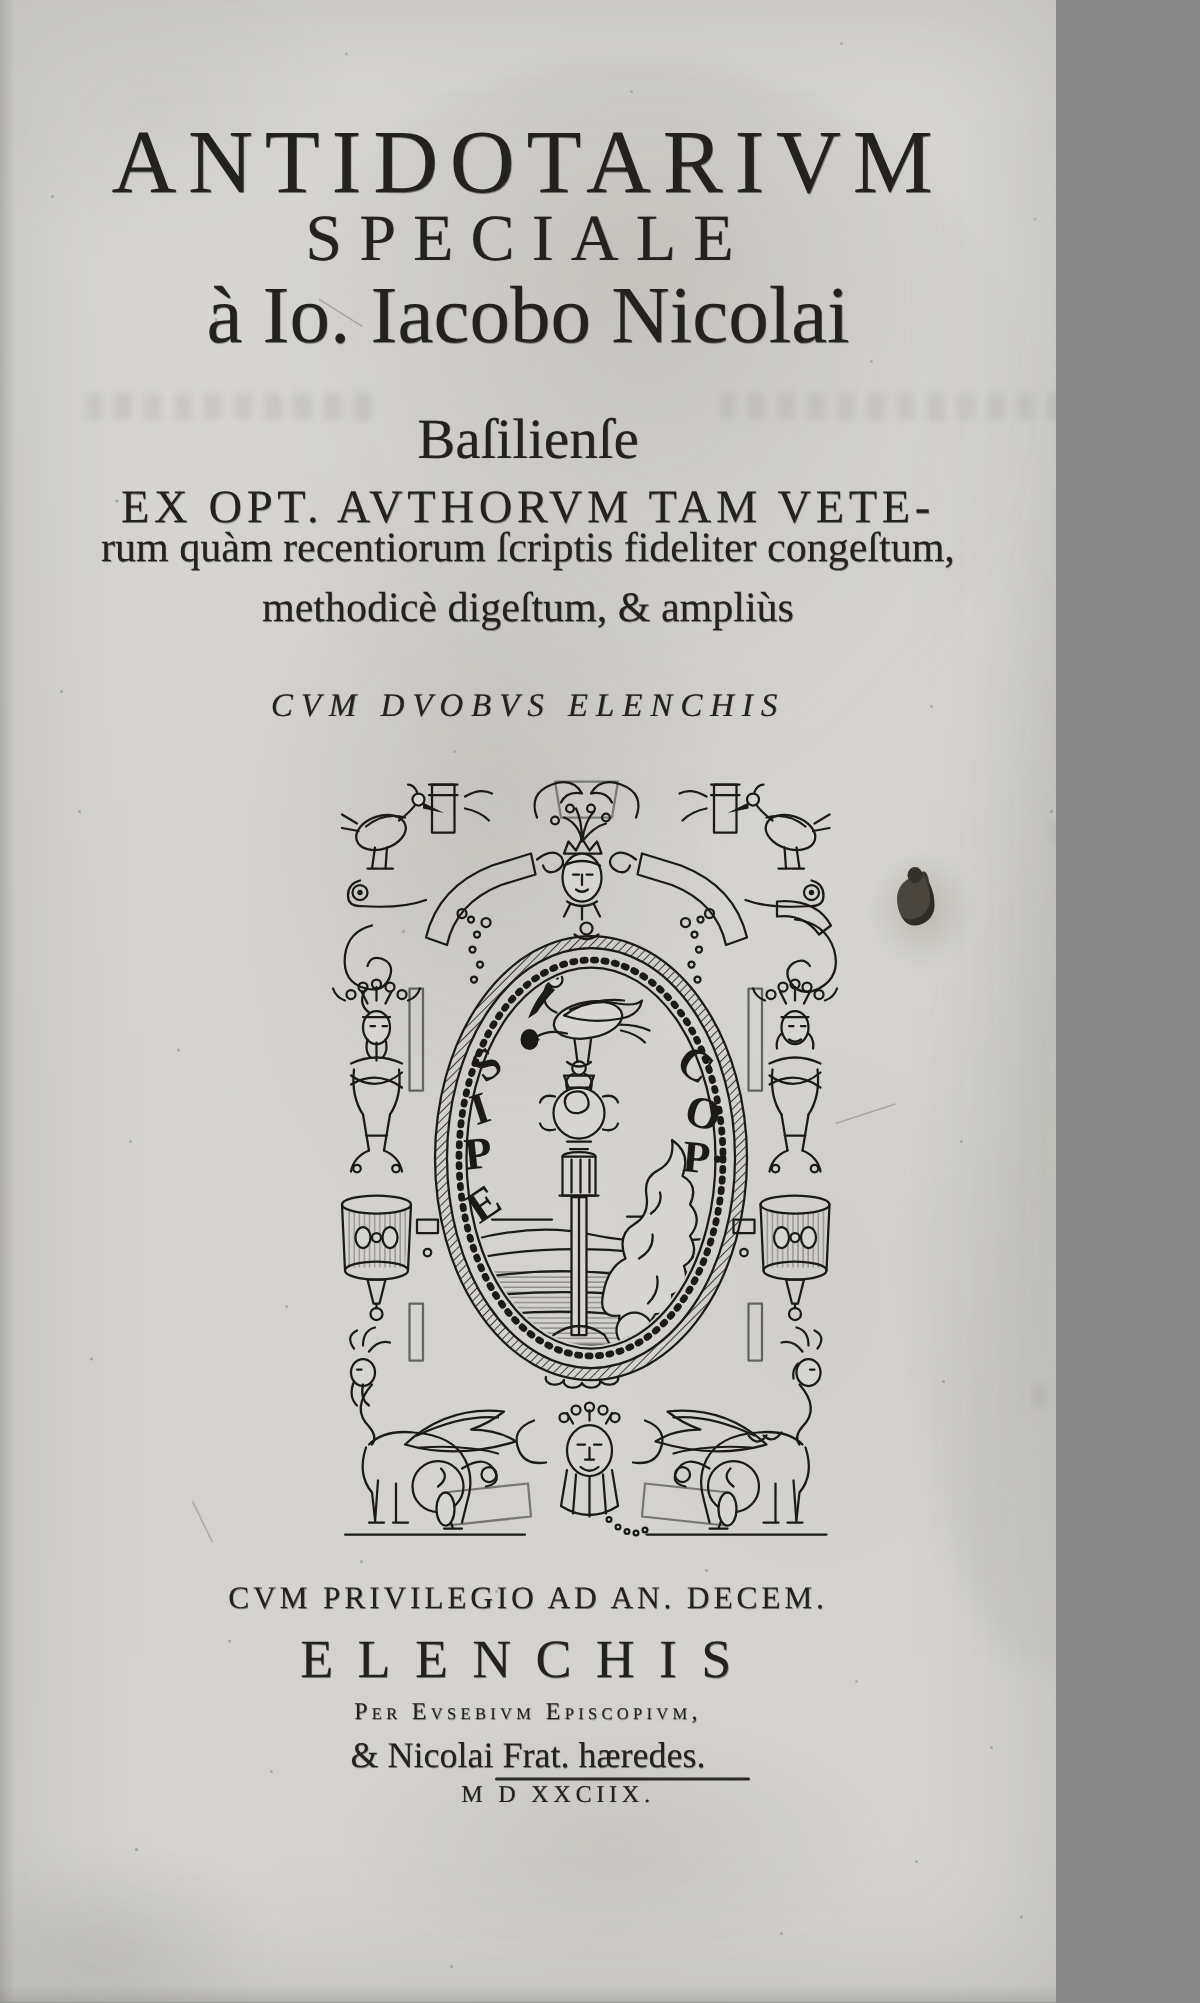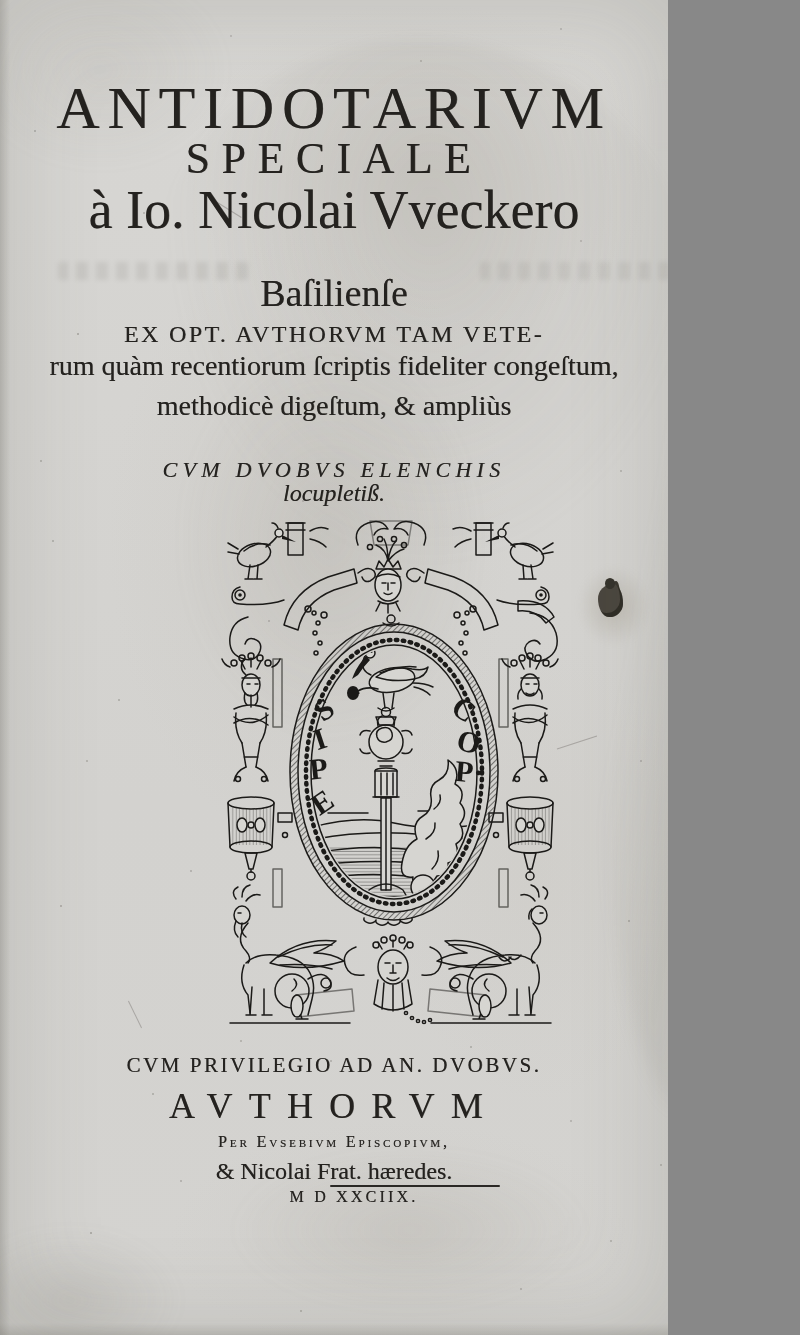--- a/index.html
+++ b/index.html
@@ -4,30 +4,30 @@
 <style>
   html,body{margin:0;padding:0;background:#888;}
   .page{
     position:relative; width:668px; height:1335px; overflow:hidden;
     background:
       radial-gradient(ellipse 340px 240px at 420px 170px, rgba(190,186,178,.30), transparent 70%),
       radial-gradient(ellipse 280px 430px at 310px 540px, rgba(193,189,181,.26), transparent 72%),
       radial-gradient(ellipse 220px 330px at 540px 870px, rgba(198,194,186,.22), transparent 70%),
       radial-gradient(ellipse 330px 170px at 400px 1240px, rgba(194,190,182,.22), transparent 70%),
       linear-gradient(#d7d6d3,#d3d2cf 60%,#d4d3d0);
-    font-family:"Liberation Serif", serif; color:#24221f;
+    font-family:"Liberation Serif", serif; color:#24221f;padding-left:36px;
   }
   .abs{position:absolute;}
   .line{left:0; right:0; text-align:center; line-height:1; white-space:nowrap;
         text-shadow:0.35px 0.35px 0.45px rgba(36,34,31,.55);}
   .t1{top:78px;  font-size:60px; letter-spacing:.13em;}
   .t2{top:137px; font-size:44px; letter-spacing:.26em;}
   .by1{top:183px; font-size:54px;}
   .by2{top:253px; font-size:38px;margin-top:21px;}
-  .s1{top:322px; font-size:24px; letter-spacing:.10em;}
+  .s1{top:322px; font-size:31px; letter-spacing:.10em;}
   .s2{top:352px; font-size:28px;}
   .s3{top:392px; font-size:28px;}
   .s4{top:416px; font-size:28px;}
   .e1{top:459px; font-size:22px; letter-spacing:.24em; font-style:italic;}
   .e2{top:481px; font-size:24px; font-style:italic;}
   .p1{top:1055px; font-size:21px; letter-spacing:.12em;}
   .p2{top:1088px; font-size:36px; letter-spacing:.45em;}
   .p3{top:1134px; font-size:16px; letter-spacing:.18em; font-variant:small-caps;}
   .p4{top:1159px; font-size:24px;}
   .p5{top:1189px; font-size:16px; letter-spacing:.20em;margin-left:40px;}
@@ -92,27 +92,26 @@
   <div class="abs showthru" style="left:700px;top:548px;width:64px;height:15px;opacity:.10;"></div>
   <div class="abs showthru" style="left:688px;top:922px;width:70px;height:16px;opacity:.10;"></div>
   <div class="abs specks"></div>
   <div class="abs fiber" style="left:210px;top:208px;width:34px;transform:rotate(32deg);"></div>
   <div class="abs fiber" style="left:556px;top:742px;width:42px;transform:rotate(-18deg);"></div>
   <div class="abs fiber" style="left:120px;top:1014px;width:30px;transform:rotate(64deg);"></div>
 
   <div class="abs line t1">ANTIDOTARIVM</div>
   <div class="abs m-fade"></div>
   <div class="abs line t2">SPECIALE</div>
-  <div class="abs line by1">à Io. Nicolai Vveckero</div>
+  <div class="abs line by1">à Io. Iacobo Nicolai</div>
   <div class="abs line by2">Baſilienſe</div>
   <div class="abs line s1">EX OPT. AVTHORVM TAM VETE-</div>
   <div class="abs line s2">rum quàm recentiorum ſcriptis fideliter congeſtum,</div>
   <div class="abs line s3">methodicè digeſtum, &amp; ampliùs</div>
   <div class="abs line e1">CVM DVOBVS ELENCHIS</div>
-  <div class="abs line e2">locupletiß.</div>
 
   <svg class="abs device" viewBox="0 0 345 510" role="img" aria-label="Woodcut printer's device of Eusebius Episcopius: a stork holding a stone, standing atop an ornate column within an oval strapwork cartouche flanked by herms, birds and griffins">
     <defs>
       <pattern id="hd" patternUnits="userSpaceOnUse" width="4" height="4" patternTransform="rotate(45)">
         <line x1="0" y1="0" x2="0" y2="4" stroke="#1b1a18" stroke-width="1.1"></line>
       </pattern>
       <pattern id="hh" patternUnits="userSpaceOnUse" width="5" height="3.4">
         <line x1="0" y1="1.2" x2="5" y2="1.2" stroke="#1b1a18" stroke-width="0.9"></line>
       </pattern>
       <pattern id="hv" patternUnits="userSpaceOnUse" width="3.4" height="5">
@@ -382,22 +381,22 @@
       <g class="ln" stroke-width="1">
         <circle cx="188" cy="496" r="1.6"></circle>
           <circle cx="194" cy="501" r="1.6"></circle>
           <circle cx="200" cy="504" r="1.6"></circle>
         <circle cx="206" cy="505" r="1.6"></circle>
           <circle cx="212" cy="503" r="1.6"></circle>
       </g>
     </g>
   </svg>
 
-  <div class="abs line p1">CVM PRIVILEGIO AD AN. DVOBVS.</div>
-  <div class="abs line p2">AVTHORVM</div>
+  <div class="abs line p1">CVM PRIVILEGIO AD AN. DECEM.</div>
+  <div class="abs line p2">ELENCHIS</div>
   <div class="abs line p3">Per Evsebivm Episcopivm,</div>
   <div class="abs line p4">&amp; Nicolai Frat. hæredes.</div>
   <div class="abs rule"></div>
   <div class="abs line p5">M D XXCIIX.</div>
 
   <div class="abs blot-halo"></div>
   <div class="abs blot"></div>
   <div class="abs blot2"></div>
 
   <div class="abs edge-l"></div>

